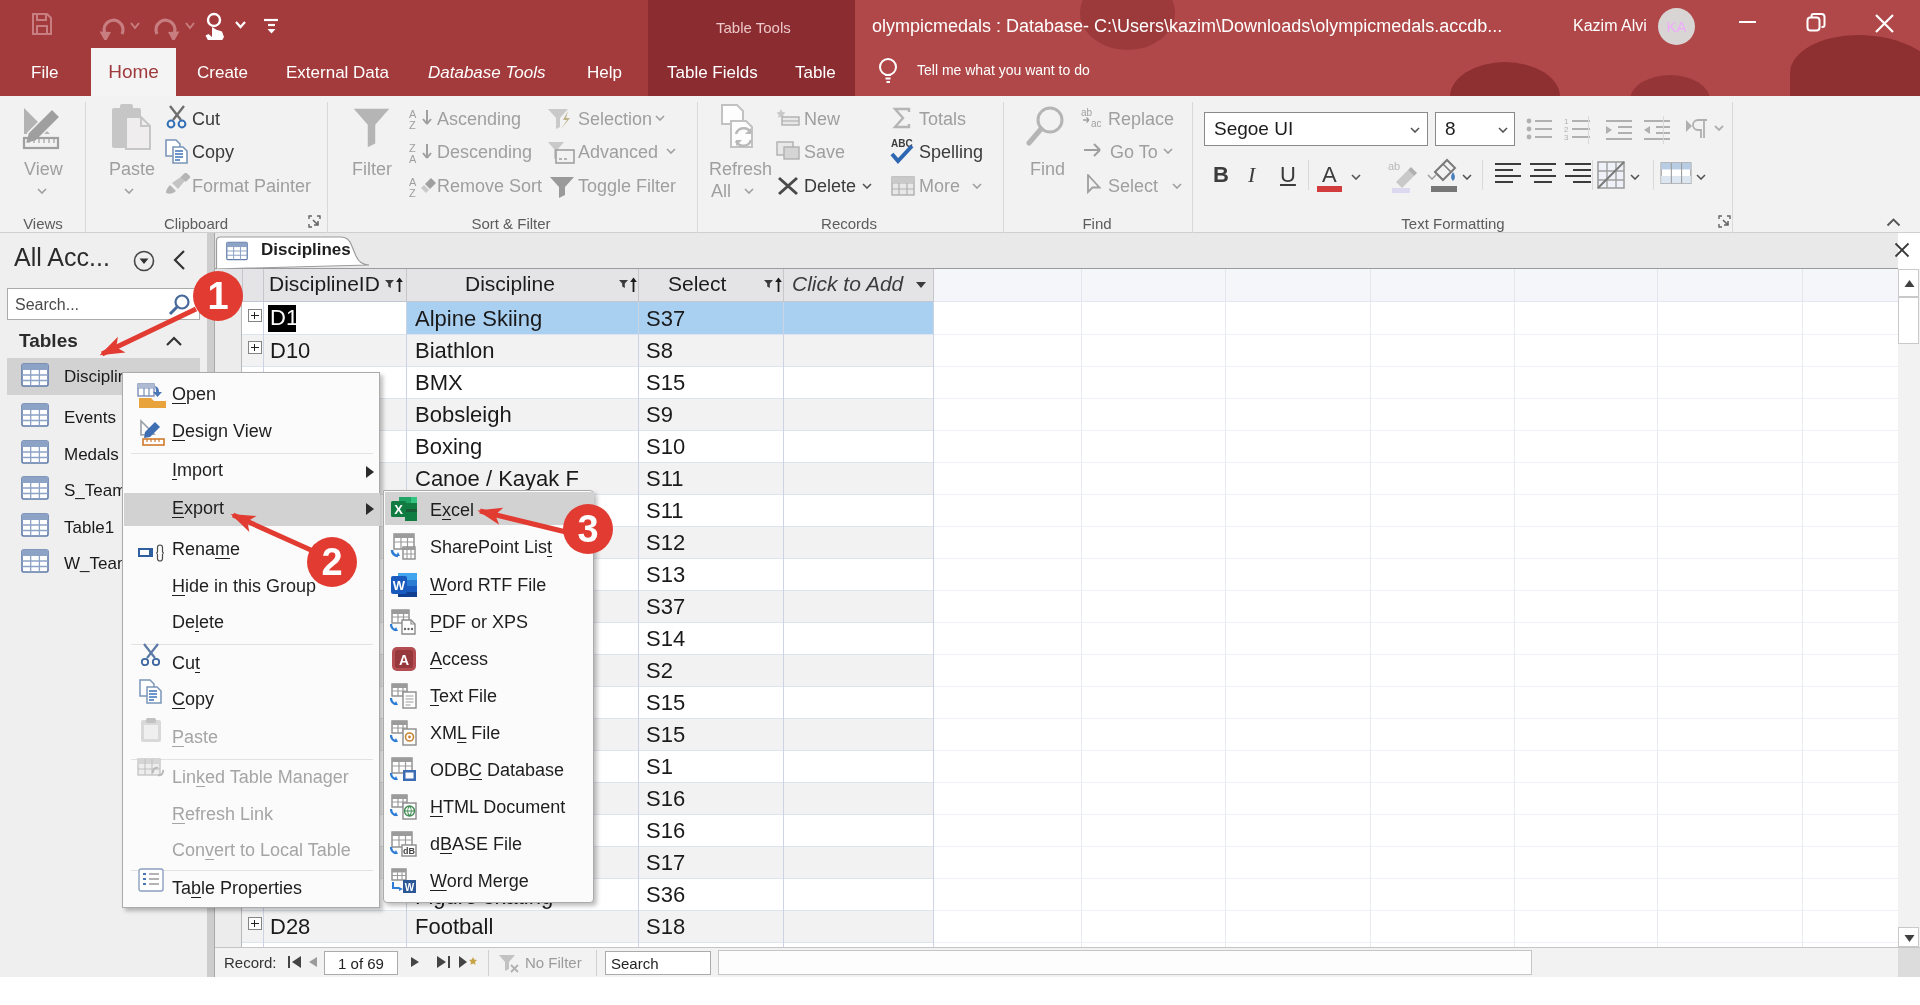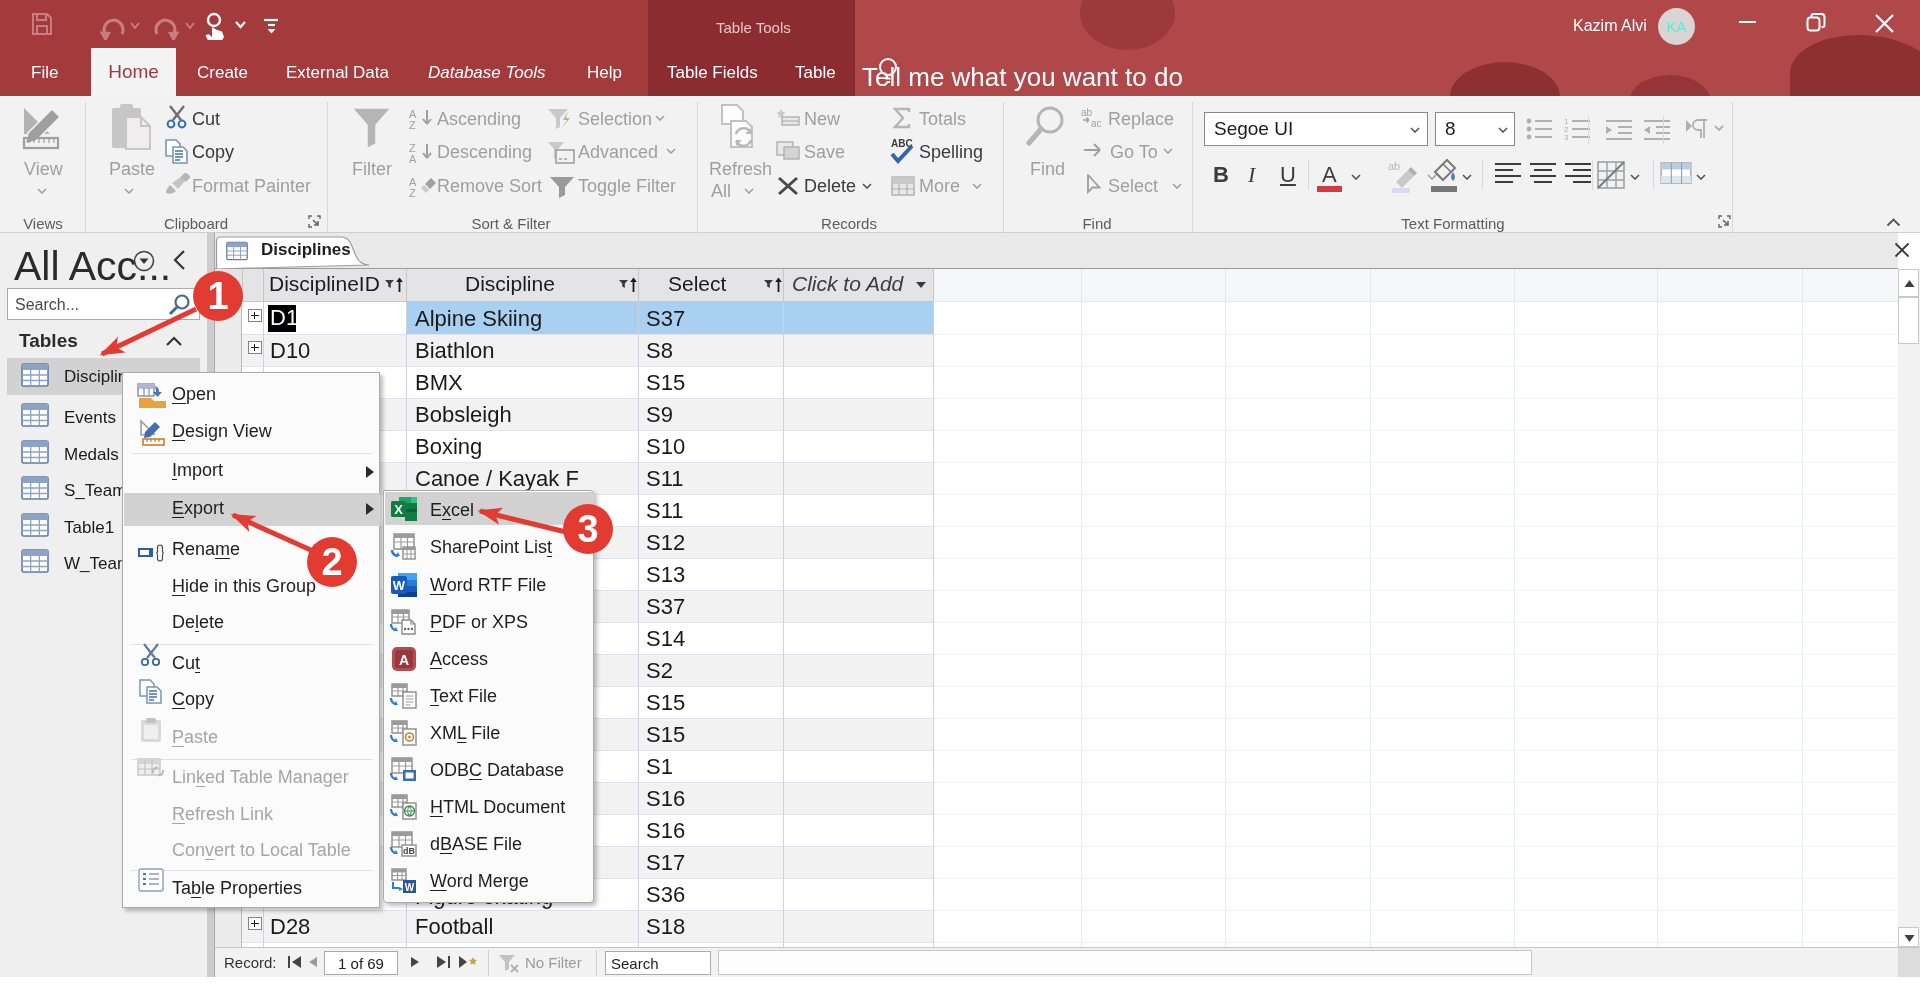--- a/index.html
+++ b/index.html
@@ -80,23 +80,24 @@
       <circle cx="186" cy="10" r="6" stroke="#fff" stroke-width="2.4" fill="none"></circle>
       <path d="M184 17 v10 l-3.5-3 -3 1.5 4 7.5 h11 l3.5-6 -2-5.5 -3-1 -2.5-.8 z" fill="#fff"></path>
       <path d="M208 12 l4.5 5 4.5-5" stroke="#fff" stroke-width="2.2" fill="none"></path>
       <g stroke="#fff" stroke-width="2.2" fill="none">
         <path d="M236 10 h15"></path>
           <path d="M240 15 h7"></path>
         <path d="M239.5 19 l4 4.5 4-4.5" fill="#fff" stroke="none"></path>
       </g>
     </svg>
 
+    <div class="ttl abs" style="left:872px;top:16px;">olympicmedals : Database- C:\Users\kazim\Downloads\olympicmedals.accdb...</div>
     <div class="abs" style="left:1573px;top:17px;color:#fff;font-size:16px;white-space:nowrap;">Kazim Alvi</div>
     <div class="abs" style="left:1658px;top:8px;width:37px;height:37px;border-radius:50%;background:#d8d5d4;"></div>
-    <div class="abs" style="left:1658px;top:8px;width:37px;height:37px;line-height:37px;text-align:center;color:#5eead4;font-size:15px;">KA</div>
+    <div class="abs" style="left:1658px;top:8px;width:37px;height:37px;line-height:37px;text-align:center;color:#f0abfc;font-size:15px;">KA</div>
 
     <div class="abs" style="left:1739px;top:21px;width:17px;height:2px;background:#fff;"></div>
     <svg class="abs" style="left:1806px;top:13px" width="20" height="20" viewBox="0 0 20 20" fill="none" stroke="#fff" stroke-width="2">
       <rect x="1.5" y="4.5" width="12" height="13" rx="3"></rect>
       <path d="M5.5 4 v-1 a2 2 0 0 1 2-2 h8 a3 3 0 0 1 3 3 v8 a2 2 0 0 1 -2 2 h-1"></path>
     </svg>
     <svg class="abs" style="left:1875px;top:14px" width="19" height="19" viewBox="0 0 19 19" stroke="#fff" stroke-width="2.2">
       <path d="M1 1 L18 18 M18 1 L1 18"></path>
     </svg>
 
@@ -108,21 +109,21 @@
     <div class="tabtxt" style="left:286px;">External Data</div>
     <div class="tabtxt" style="left:428px;font-style:italic;">Database Tools</div>
     <div class="tabtxt" style="left:587px;">Help</div>
     <div class="abs" style="left:716px;top:19px;color:#edc6c7;font-size:15px;">Table Tools</div>
     <div class="tabtxt" style="left:667px;">Table Fields</div>
     <div class="tabtxt" style="left:795px;">Table</div>
     <svg class="abs" style="left:876px;top:57px" width="26" height="30" viewBox="0 0 26 30" fill="none" stroke="#fff" stroke-width="2">
       <circle cx="12" cy="10" r="8"></circle>
       <path d="M9 18 h6 M9.5 21.5 h5 M10.5 25 h3.5" stroke-width="1.8"></path>
     </svg>
-    <div class="tabtxt" style="left:862px;font-size:26px;top:62px;">Tell me what you want to do</div>
+    <div class="tabtxt" style="left:917px;font-size:14px;top:62px;">Tell me what you want to do</div>
   </div>
 
   <div id="ribbon">
     <div class="gsep" style="left:85px"></div>
     <div class="gsep" style="left:327px"></div>
     <div class="gsep" style="left:697px"></div>
     <div class="gsep" style="left:1003px"></div>
     <div class="gsep" style="left:1192px"></div>
     <div class="gsep" style="left:1732px"></div>
     <div class="glabel" style="left:43px">Views</div>
@@ -401,21 +402,21 @@
       <rect x="1" y="1" width="32" height="7" fill="#b8cce4"></rect>
       <rect x="1" y="15" width="32" height="8" fill="#dce6f1"></rect>
       <path d="M12 1 v22 M23 1 v22" stroke="#9f9f9f" stroke-width="1.2"></path>
     </svg>
     <svg class="chev" style="left:1696px;top:78px" viewBox="0 0 10 6">
         <path d="M1 1 l4 4 4-4" stroke="#555" fill="none" stroke-width="1.6"></path>
       </svg>
   </div>
 
   <div id="navpane">
-    <div class="abs" style="left:14px;top:10px;font-size:41px;color:#2b2b2b;">All Acc...</div>
+    <div class="abs" style="left:14px;top:10px;font-size:25px;color:#2b2b2b;">All Acc...</div>
     <svg class="abs" style="left:133px;top:17px" width="22" height="22" viewBox="0 0 22 22" fill="none" stroke="#444" stroke-width="1.6">
       <circle cx="11" cy="11" r="9.5"></circle>
         <path d="M6.5 8.5 h9 l-4.5 5.5 z" fill="#333" stroke="none"></path>
     </svg>
     <svg class="abs" style="left:172px;top:16px" width="14" height="22" viewBox="0 0 14 22" fill="none" stroke="#333" stroke-width="2.2">
       <path d="M12 2 L3 11 l9 9"></path>
     </svg>
     <div class="abs" style="left:7px;top:55px;width:193px;height:32px;background:#fff;border:1px solid #ababab;"></div>
     <div class="abs" style="left:15px;top:63px;font-size:16px;color:#4a4a4a;">Search...</div>
     <svg class="abs" style="left:168px;top:60px" width="24" height="24" viewBox="0 0 24 24" fill="none" stroke="#46689a" stroke-width="2.2">

